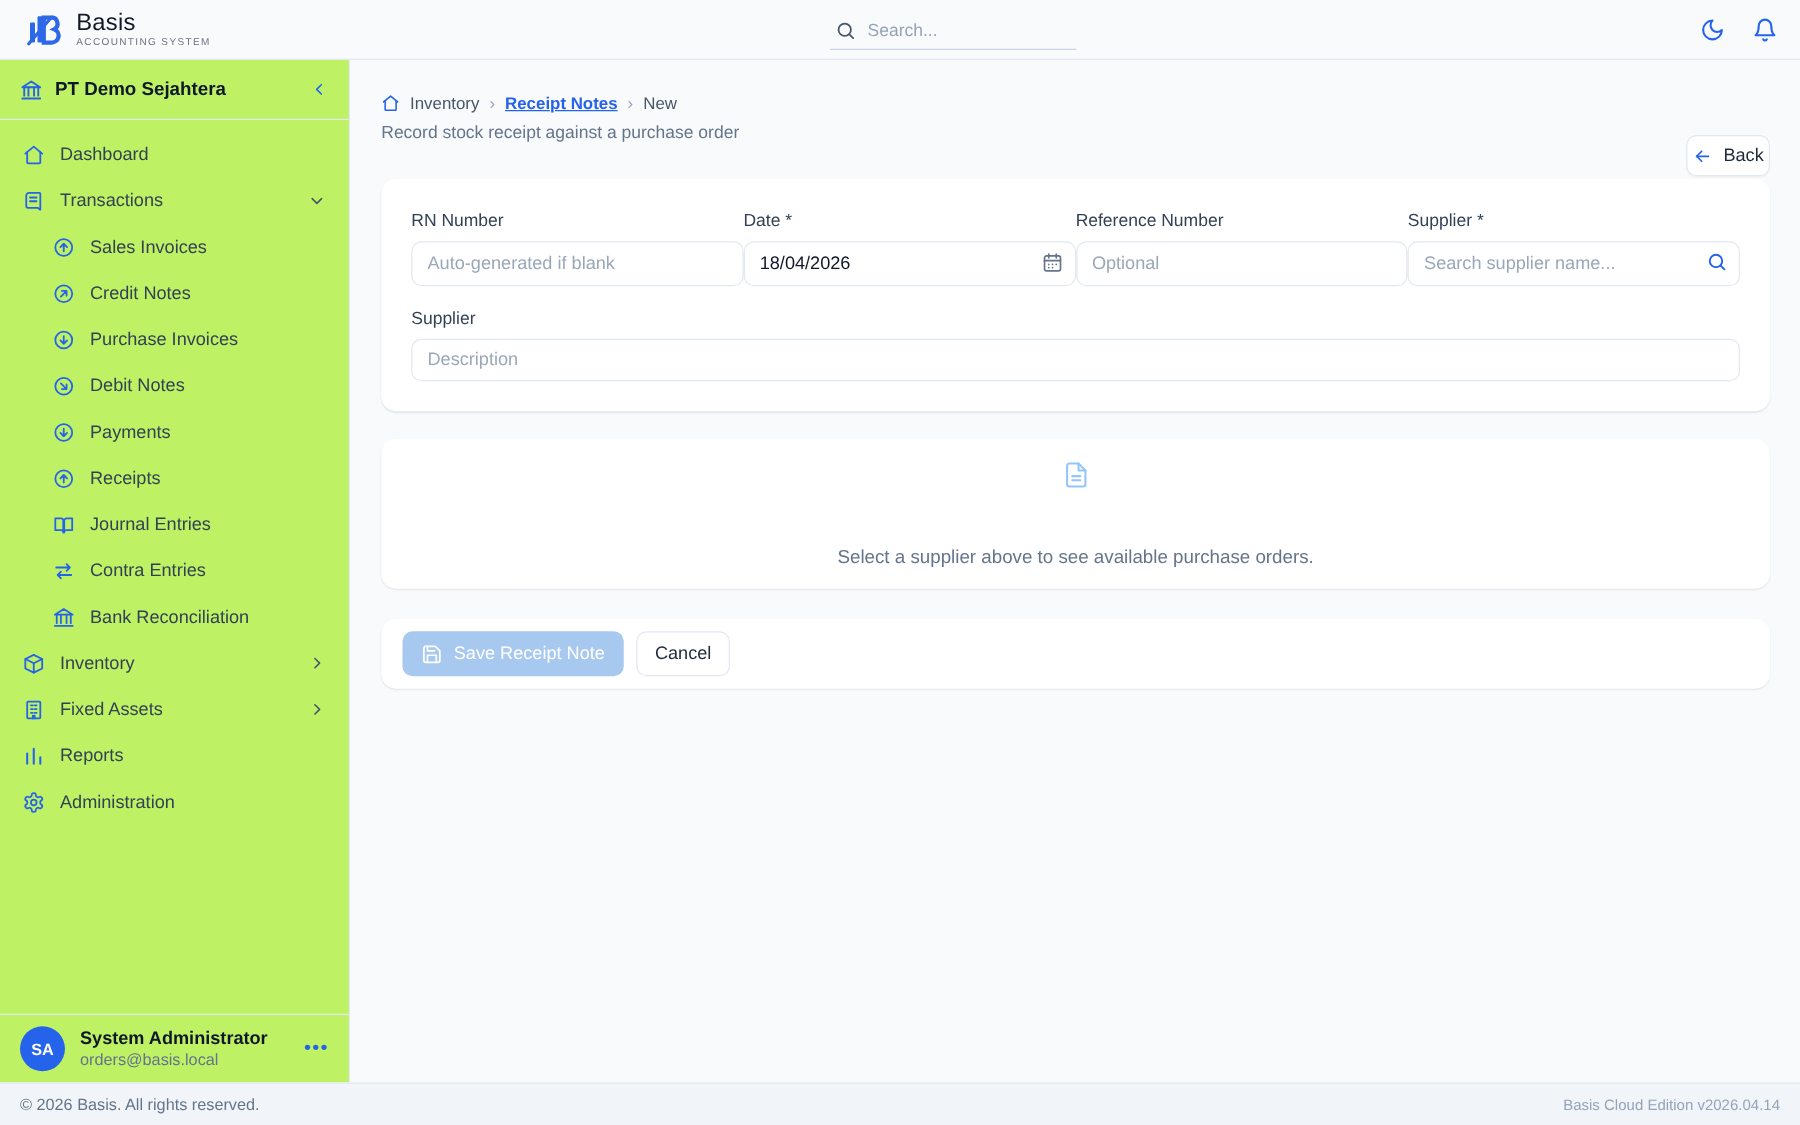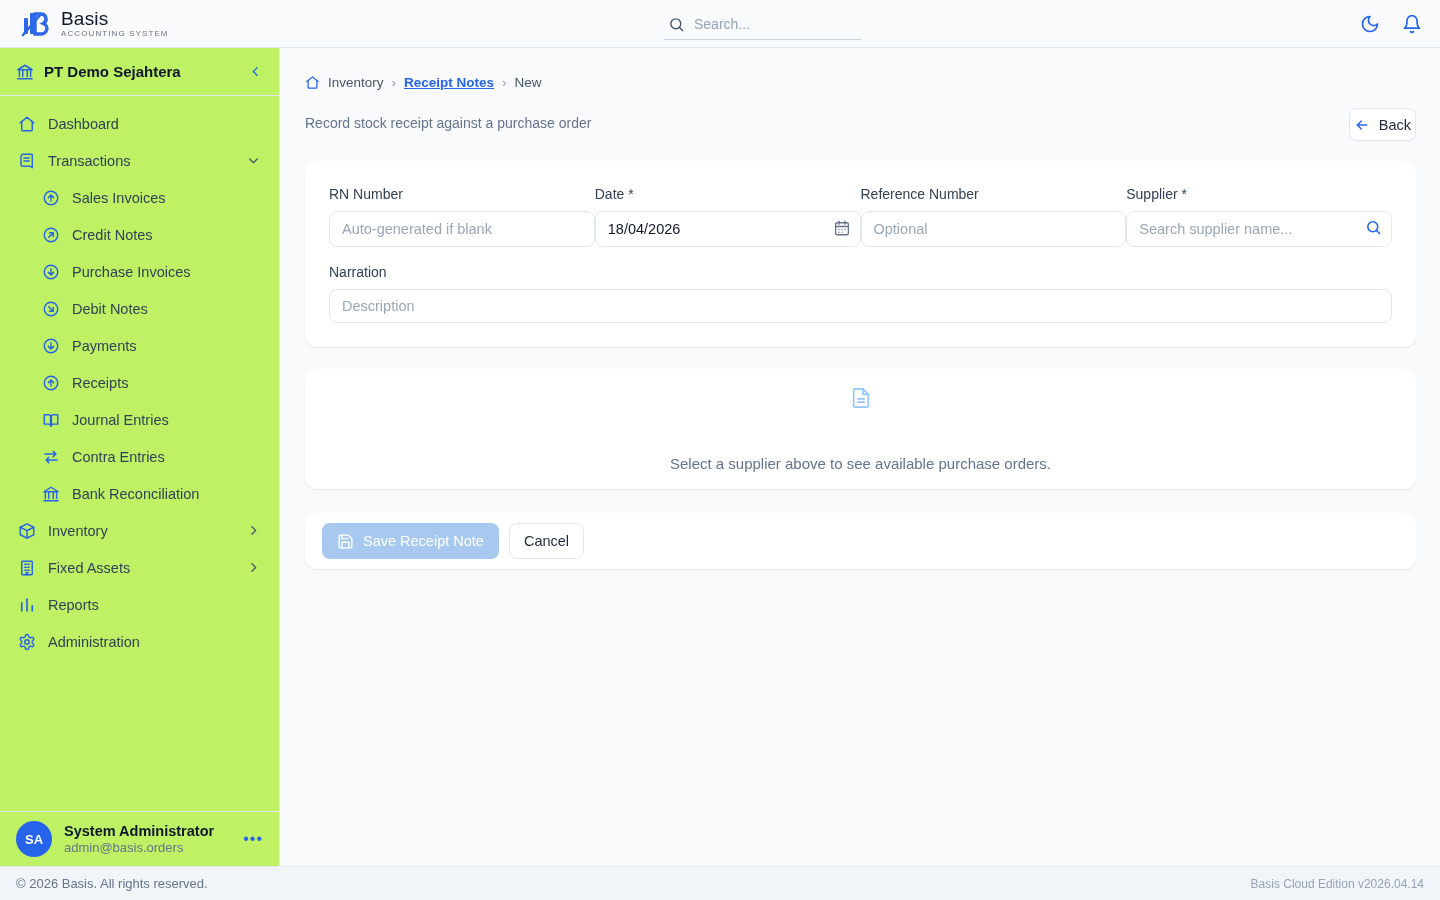--- a/index.html
+++ b/index.html
@@ -46,21 +46,21 @@
   .dots { color:#2563eb; font-size:16px; letter-spacing:1px; background:none; border:none; cursor:pointer; }
 
   
   .main { position:absolute; top:48px; left:280px; width:1160px; height:818px;
     background:#f8fafc; padding:27px 24px 0 25px; overflow:hidden; }
   .breadcrumb { display:flex; align-items:center; gap:8px; font-size:13.5px; color:#475569; }
   .breadcrumb svg { color:#2563eb; }
   .crumb-link { color:#2563eb; text-decoration:underline; font-weight:600; cursor:pointer; }
   .crumb-sep { color:#94a3b8; }
   .page-title { font-size:25px; font-weight:700; color:#0f172a; margin-top:11px; letter-spacing:.1px; }
-  .page-subtitle { font-size:14px; color:#64748b; margin-top:25px; }
+  .page-subtitle { font-size:14px; color:#64748b; margin-top:7px; }
   .back-btn { position:absolute; top:60px; right:24px; height:33px; padding:0 4px;
     background:#fff; border:1px solid #e2e8f0; border-radius:8px; display:flex; align-items:center; gap:9px;
     font-size:14.5px; color:#1e293b; cursor:pointer; font-family:inherit; box-shadow:0 1px 1px rgba(15,23,42,.03); }
   .back-btn svg { color:#2563eb; }
 
   .card { background:#fff; border-radius:12px; box-shadow:0 1px 2px rgba(15,23,42,.06), 0 1px 1px rgba(15,23,42,.03); }
   .form-card { margin-top:30px; padding:25px 24px 24px; }
   .field-grid { display:grid; grid-template-columns:repeat(4,1fr); }
   .field label { display:block; font-size:14px; color:#334155; margin-bottom:9px; }
   .input-wrap { position:relative; }
@@ -268,21 +268,21 @@
           <circle cx="12" cy="12" r="3"></circle>
         </svg>
       <span class="lbl">Administration</span>
     </div>
   </div>
 
   <div class="user-row">
     <div class="avatar">SA</div>
     <div class="user-meta">
       <div class="user-name">System Administrator</div>
-      <div class="user-email">admin@basis.orders</div>
+      <div class="user-email">orders@basis.local</div>
     </div>
     <button class="dots">•••</button>
   </div>
 </div>
 
 <div class="main">
 
   <div class="breadcrumb">
     <svg width="15" height="15" viewBox="0 0 24 24" fill="none" stroke="currentColor" stroke-width="2" stroke-linecap="round" stroke-linejoin="round">
         <path d="M3 10.5 12 3l9 7.5"></path>
@@ -339,21 +339,21 @@
           <button class="trail-icon mag">
             <svg width="17" height="17" viewBox="0 0 24 24" fill="none" stroke="currentColor" stroke-width="2.2" stroke-linecap="round">
                 <circle cx="11" cy="11" r="7"></circle>
                 <path d="M20.5 20.5 16.2 16.2"></path>
               </svg>
           </button>
         </div>
       </div>
     </div>
     <div class="field narration-field">
-      <label>Narration</label>
+      <label>Supplier</label>
       <div class="input-wrap">
         <input type="text" placeholder="Description" style="">
       </div>
     </div>
   </div>
 
   <div class="card empty-card">
     <svg width="22" height="22" viewBox="0 0 24 24" fill="none" stroke="currentColor" stroke-width="1.8" stroke-linecap="round" stroke-linejoin="round">
         <path d="M14 2H6a2 2 0 0 0-2 2v16a2 2 0 0 0 2 2h12a2 2 0 0 0 2-2V8z"></path>
         <path d="M14 2v6h6"></path>

